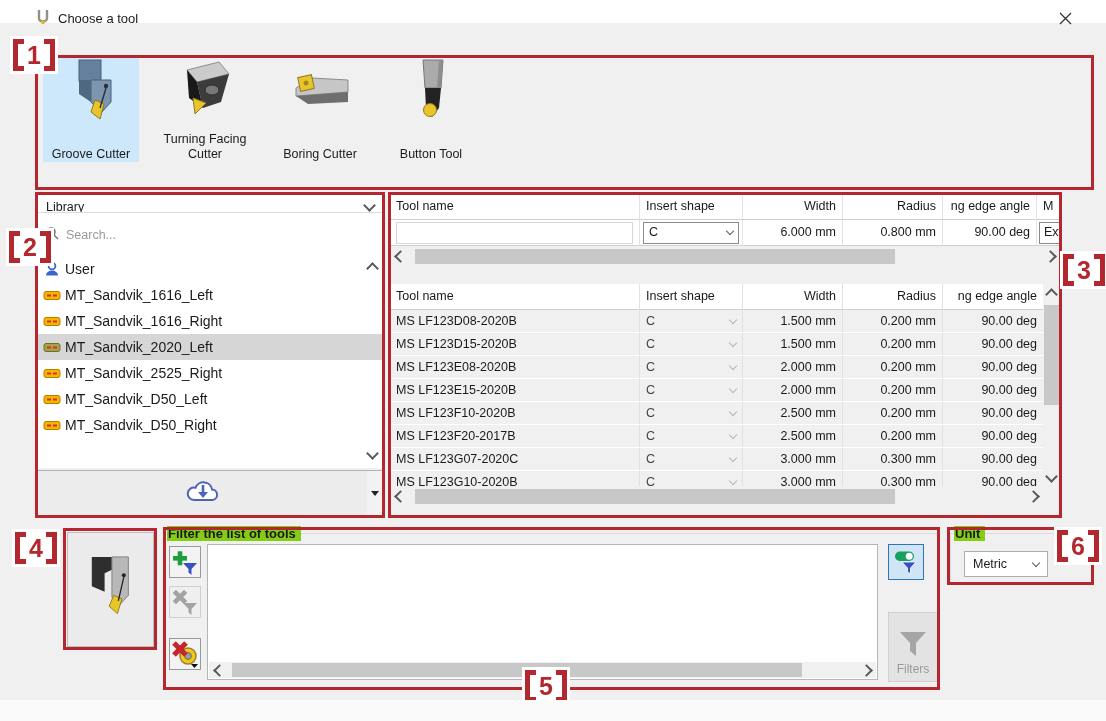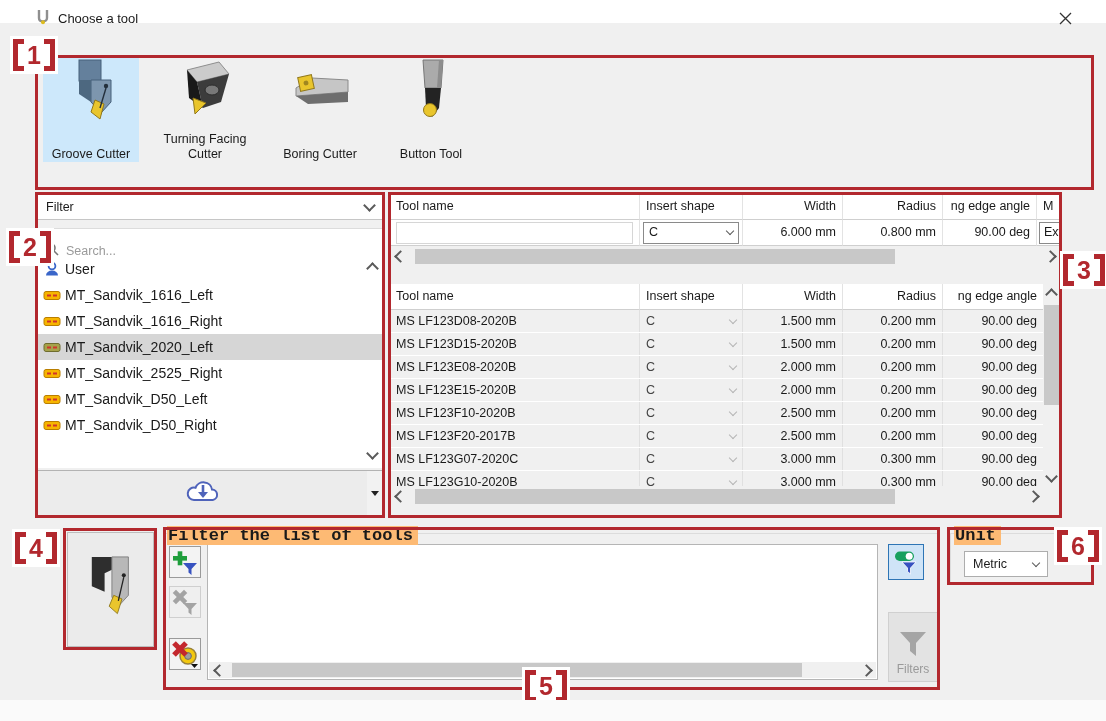--- a/index.html
+++ b/index.html
@@ -57,21 +57,21 @@
   
   .chev{display:inline-block;width:7px;height:7px;border-right:2px solid #5a5a5a;border-bottom:2px solid #5a5a5a;flex:none;}
   .cd{transform:rotate(45deg);margin-top:-3px;}
   .cu{transform:rotate(-135deg);margin-bottom:-3px;}
   .cl{transform:rotate(135deg);margin-left:3px;}
   .cr{transform:rotate(-45deg);margin-right:3px;}
   .light{border-color:#b5b5b5;}
   .csm{width:5px;height:5px;border-width:1.6px;}
   
   .groupbox{position:absolute;border:1px solid #dcdcdc;box-sizing:border-box;}
-  .grouplabel{position:absolute;font-size:17px;font-weight:bold;color:#1a1a1a;background:#fdba74;padding:0 5px 0 1px;z-index:2;font-family:Liberation Mono, monospace;}
+  .grouplabel{position:absolute;font-size:13px;font-weight:bold;color:#1a1a1a;background:#84cc16;padding:0 5px 0 1px;z-index:2;}
   .iconbtn{position:absolute;width:32px;height:32px;background:#f3f3f3;border:1px solid #9a9a9a;box-sizing:border-box;
     display:flex;align-items:center;justify-content:center;cursor:pointer;}
   .iconbtn.disabled{border-color:#cfcfcf;background:#efefef;cursor:default;}
   .whitebox{position:absolute;left:207px;top:544px;width:671px;height:136px;background:#fff;border:1px solid #b5b5b5;box-sizing:border-box;}
   .togglebtn{position:absolute;left:888px;top:544px;width:36px;height:36px;background:#cfe4f7;border:1px solid #2e75b5;
     box-sizing:border-box;display:flex;align-items:center;justify-content:center;cursor:pointer;}
   .filtersbtn{position:absolute;left:888px;top:612px;width:50px;height:70px;background:#e3e3e3;border:1px solid #d0d0d0;
     box-sizing:border-box;display:flex;flex-direction:column;align-items:center;justify-content:flex-end;padding-bottom:5px;cursor:default;}
   .filtersbtn .lbl{font-size:12px;color:#9a9a9a;margin-top:4px;}
   .previewbox{position:absolute;left:67px;top:532px;width:87px;height:115px;background:#ebebeb;border:1px solid #bdbdbd;
@@ -150,24 +150,24 @@
           <polygon points="40,4 44,4 42,32 38,32" fill="#8d8d8d"></polygon>
           <polygon points="26,32 42,32 40,52 33,61 27,52" fill="#232323"></polygon>
           <circle cx="31" cy="54" r="6.5" fill="#e9c52c" stroke="#91781a"></circle>
         </svg>
       </span>
       <div class="tile-label">Button Tool</div>
     </div>
   </div>
 
   <div class="combo" style="left:37px;top:194px;width:346px;height:26px;">
-    <span>Filter</span>
+    <span>Library</span>
     <span class="chev cd"></span>
   </div>
-  <div class="searchbox" style="left:37px;top:228px;width:346px;height:46px;">
+  <div class="searchbox" style="left:37px;top:212px;width:346px;height:46px;">
     <span>
       <svg width="14" height="14" viewBox="0 0 14 14">
           <circle cx="6" cy="6" r="4" stroke="#767676" stroke-width="1.6" fill="none"></circle>
           <line x1="9" y1="9" x2="13" y2="13" stroke="#767676" stroke-width="1.6"></line>
         </svg>
     </span>
     <span class="search-ph">Search...</span>
   </div>
   <div class="liblist">
     <span class="chev cu" style="position:absolute;right:6px;top:8px;z-index:3;"></span>

